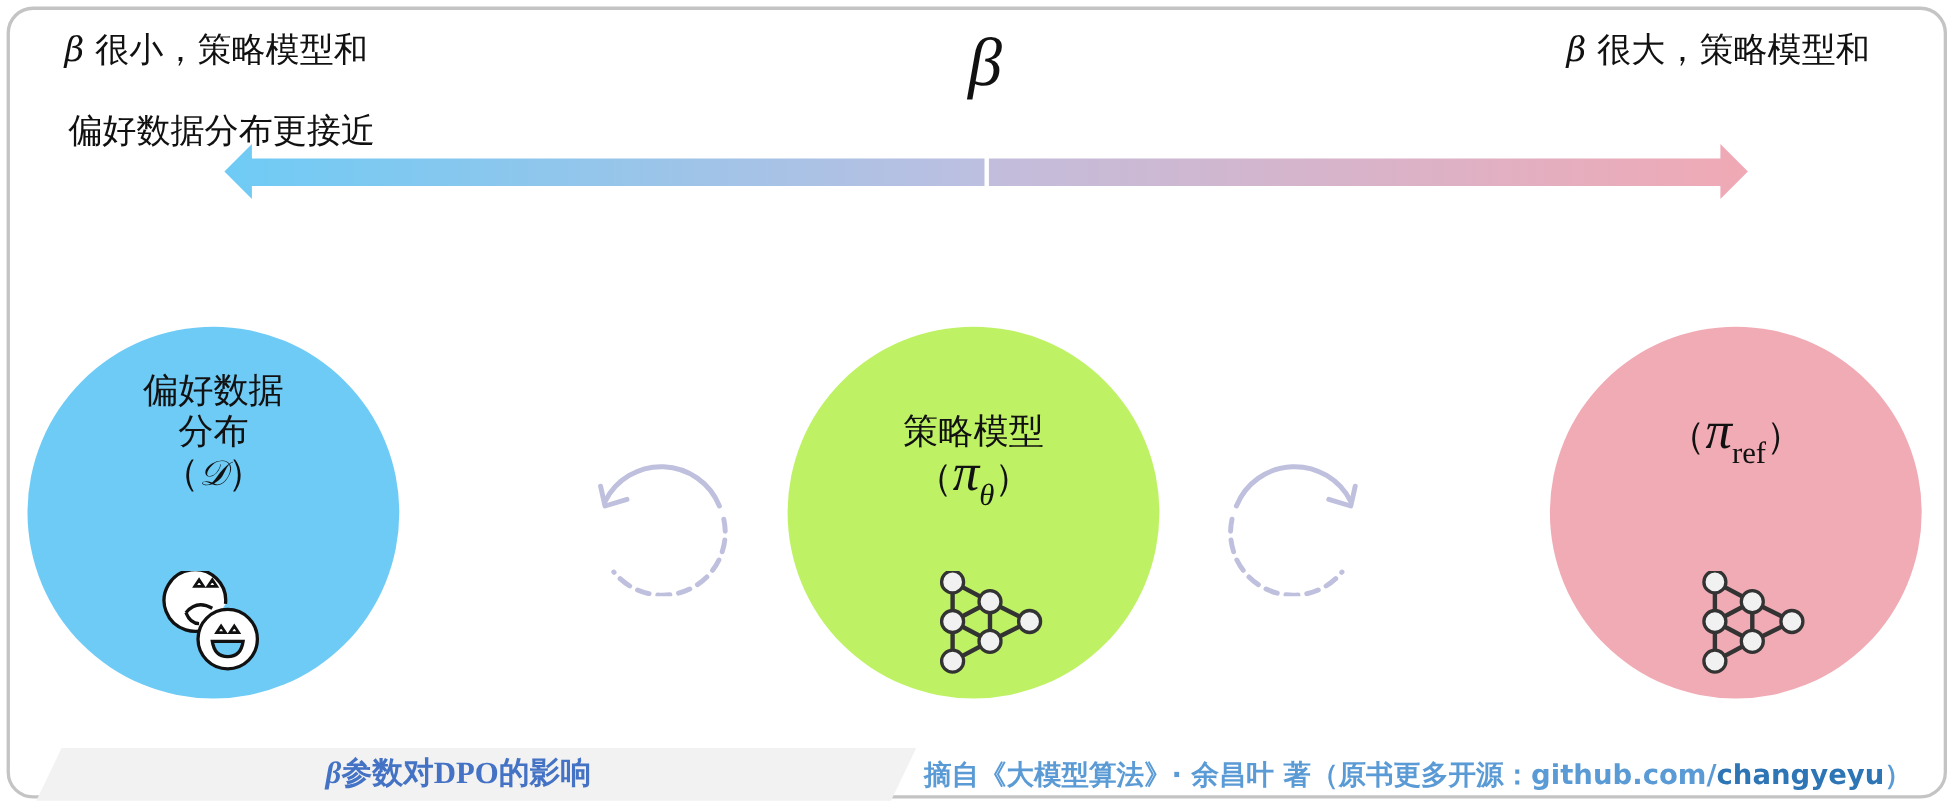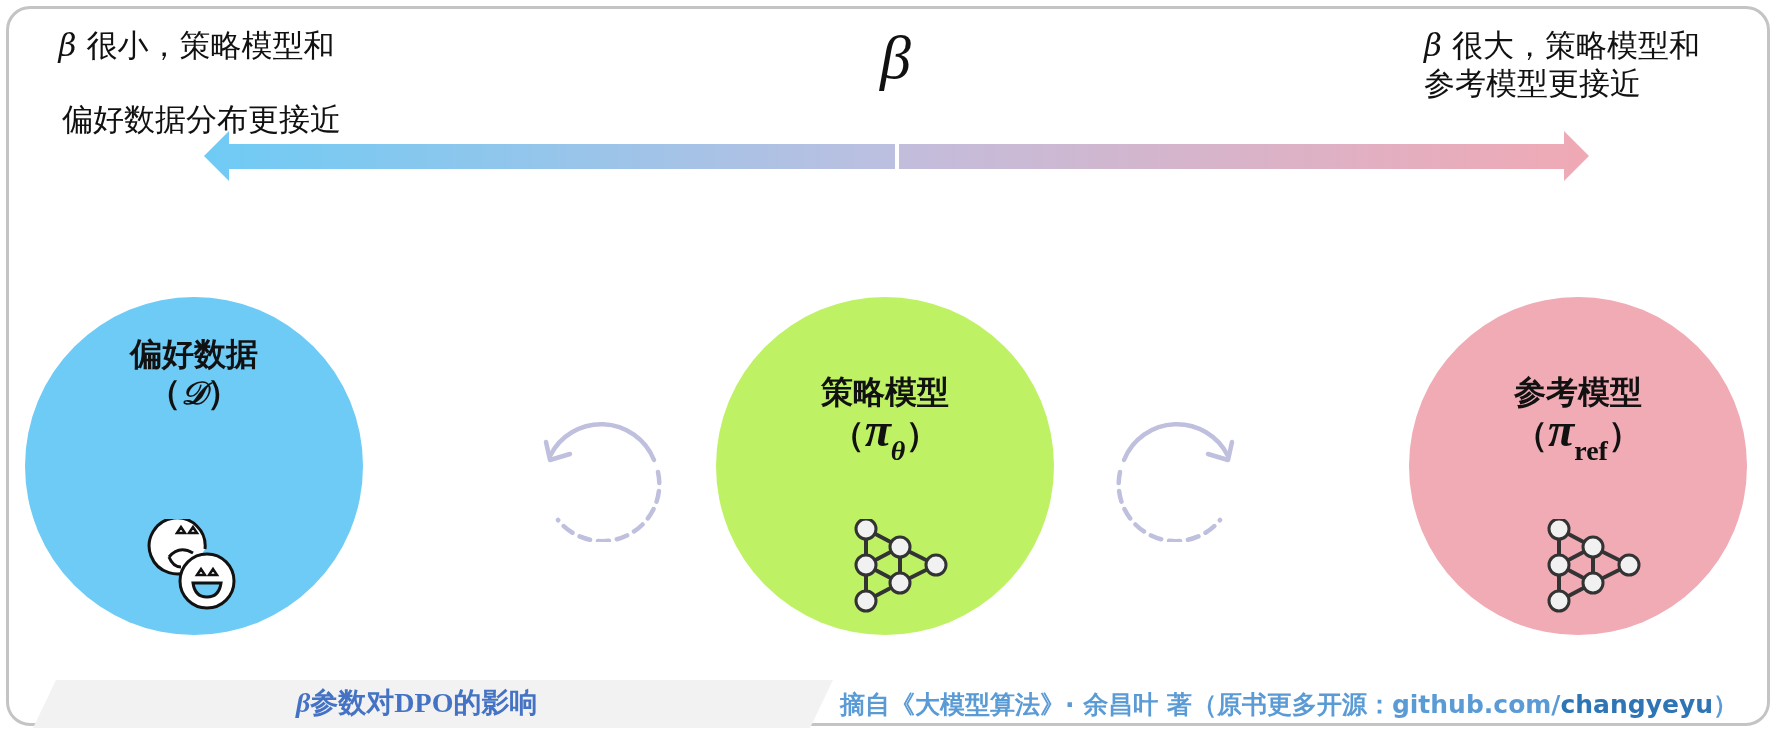--- a/index.html
+++ b/index.html
@@ -8,21 +8,21 @@
   .frame { position: absolute; left: 6px; top: 6px; width: 1764px; height: 720px;
            border: 3px solid #c4c4c4; border-radius: 24px; box-sizing: border-box; background: #fff; }
   .corner-text { position: absolute; font-size: 31px; line-height: 38px; color: #111; white-space: nowrap; }
   .corner-text .beta-it { font-family: "DejaVu Serif", "Liberation Serif", serif; font-style: italic; margin-right: 10px; }
   .left-text { left: 52px; top: 26px; text-align: center; }
   .left-text .line2 { padding-left: 10px; margin-top: 36px; }
   .right-text { left: 1424px; top: 26px; }
   .beta-main { position: absolute; left: 880px; top: 22px; font-family: "Liberation Serif", "DejaVu Serif", serif;
                font-style: italic; font-size: 62px; color: #111; }
   .arrow-svg { position: absolute; left: 0; top: 0; }
-  .circle { position: absolute; width: 338px; height: 338px; border-radius: 50%; font-weight: bold; }
+  .circle { position: absolute; width: 338px; height: 338px; border-radius: 50%; }
   .circle-label { position: absolute; left: 0; width: 100%; text-align: center; color: #111;
                   font-size: 32px; line-height: 38px; }
   .math { font-family: "Liberation Serif", "DejaVu Serif", serif; }
   .pi { font-style: italic; font-size: 48px; }
   .sub { font-size: 28px; position: relative; top: 14px; }
   .sub-it { font-style: italic; }
   .paren { font-size: 34px; }
   .cycle { position: absolute; }
   .bottom-band { position: absolute; left: 0; top: 0; }
   .caption-title { position: absolute; left: 296px; top: 684px; width: 300px;
@@ -39,21 +39,20 @@
 
 <div class="corner-text left-text">
   <div><span class="beta-it">β</span><span>很小，策略模型和</span></div>
   <div class="line2">偏好数据分布更接近</div>
 </div>
 
 <div class="beta-main">β</div>
 
 <div class="corner-text right-text">
   <div><span class="beta-it">β</span><span>很大，策略模型和</span></div>
-  <div>参考模型更接近</div>
 </div>
 
 <svg class="arrow-svg" width="1780" height="736">
   <defs>
     <linearGradient id="gradL" x1="0" x2="1" y1="0" y2="0">
       <stop offset="0" stop-color="#6ecbf5"></stop>
       <stop offset="1" stop-color="#bdbfe0"></stop>
     </linearGradient>
     <linearGradient id="gradR" x1="0" x2="1" y1="0" y2="0">
       <stop offset="0" stop-color="#c2bddc"></stop>
@@ -64,20 +63,21 @@
     <polygon points="204,156 229,131 229,144 895,144 895,169 229,169 229,181" fill="url(#gradL)"></polygon>
   </g>
   <g>
     <polygon points="899,144 1564,144 1564,131 1589,156 1564,181 1564,169 899,169" fill="url(#gradR)"></polygon>
   </g>
 </svg>
 
 <div class="circle" style="left:25px; top:297px; background:#6ecbf5;">
   <div class="circle-label" style="top:38px;">
     <div>偏好数据</div>
+    <div>分布</div>
     <div><span class="paren">（</span><span class="math sub-it" style="font-size:32px;">𝒟</span><span class="paren">）</span></div>
   </div>
   <svg style="position:absolute; left:120px; top:222px;" width="100" height="100" viewBox="0 0 100 100">
 
     <path d="M48,50 A28,28 0 1 1 60,30" fill="#fff" stroke="#111" stroke-width="3"></path>
     <path d="M32,14 l4,-6 l4,6 z M44,14 l4,-6 l4,6 z" fill="none" stroke="#111" stroke-width="2.5"></path>
     <path d="M24,38 q10,-12 24,-4 M24,38 q4,10 12,10" fill="none" stroke="#111" stroke-width="3"></path>
 
     <circle cx="62" cy="62" r="27" fill="#fff" stroke="#111" stroke-width="3"></circle>
     <path d="M52,56 l4,-6 l4,6 z M64,56 l4,-6 l4,6 z" fill="none" stroke="#111" stroke-width="2.5"></path>
@@ -108,21 +108,20 @@
         <circle cx="14" cy="82" r="10"></circle>
       <circle cx="48" cy="28" r="10"></circle>
         <circle cx="48" cy="64" r="10"></circle>
         <circle cx="84" cy="46" r="10"></circle>
     </g>
   </svg>
 </div>
 
 <div class="circle" style="left:1409px; top:297px; background:#f0abb5;">
   <div class="circle-label" style="top:76px;">
-    <div>参考模型</div>
     <div class="math"><span class="paren">（</span><span class="pi">π</span><span class="sub">ref</span><span class="paren">）</span></div>
   </div>
   <svg style="position:absolute; left:136px; top:222px;" width="100" height="100" viewBox="0 0 100 100">
     <g stroke="#333" stroke-width="4" fill="none">
       <line x1="14" y1="10" x2="14" y2="46"></line>
         <line x1="14" y1="46" x2="14" y2="82"></line>
       <line x1="14" y1="10" x2="48" y2="28"></line>
         <line x1="14" y1="46" x2="48" y2="28"></line>
       <line x1="14" y1="46" x2="48" y2="64"></line>
         <line x1="14" y1="82" x2="48" y2="64"></line>

